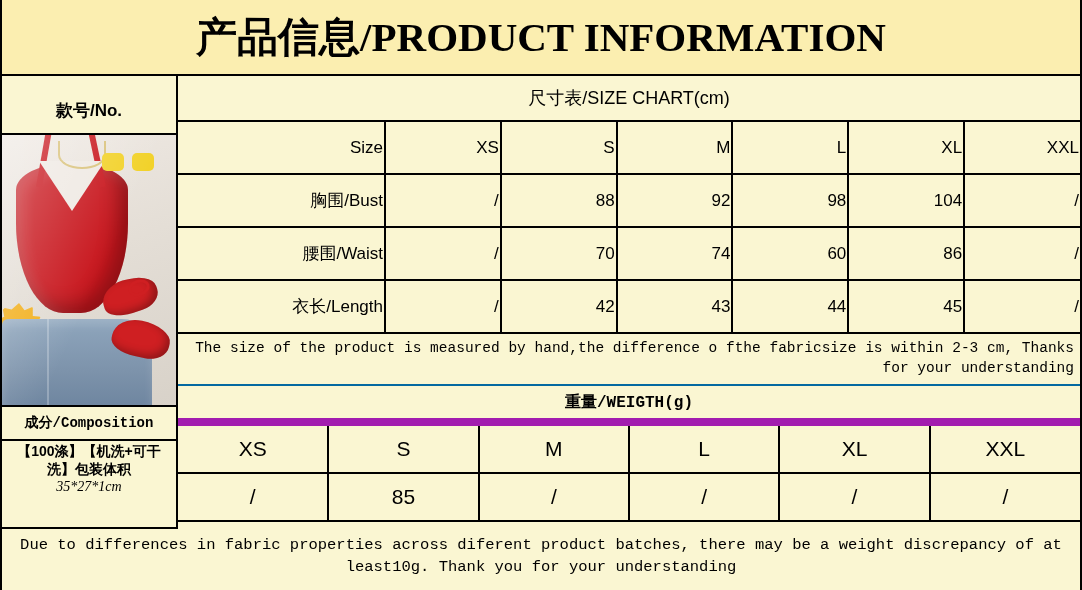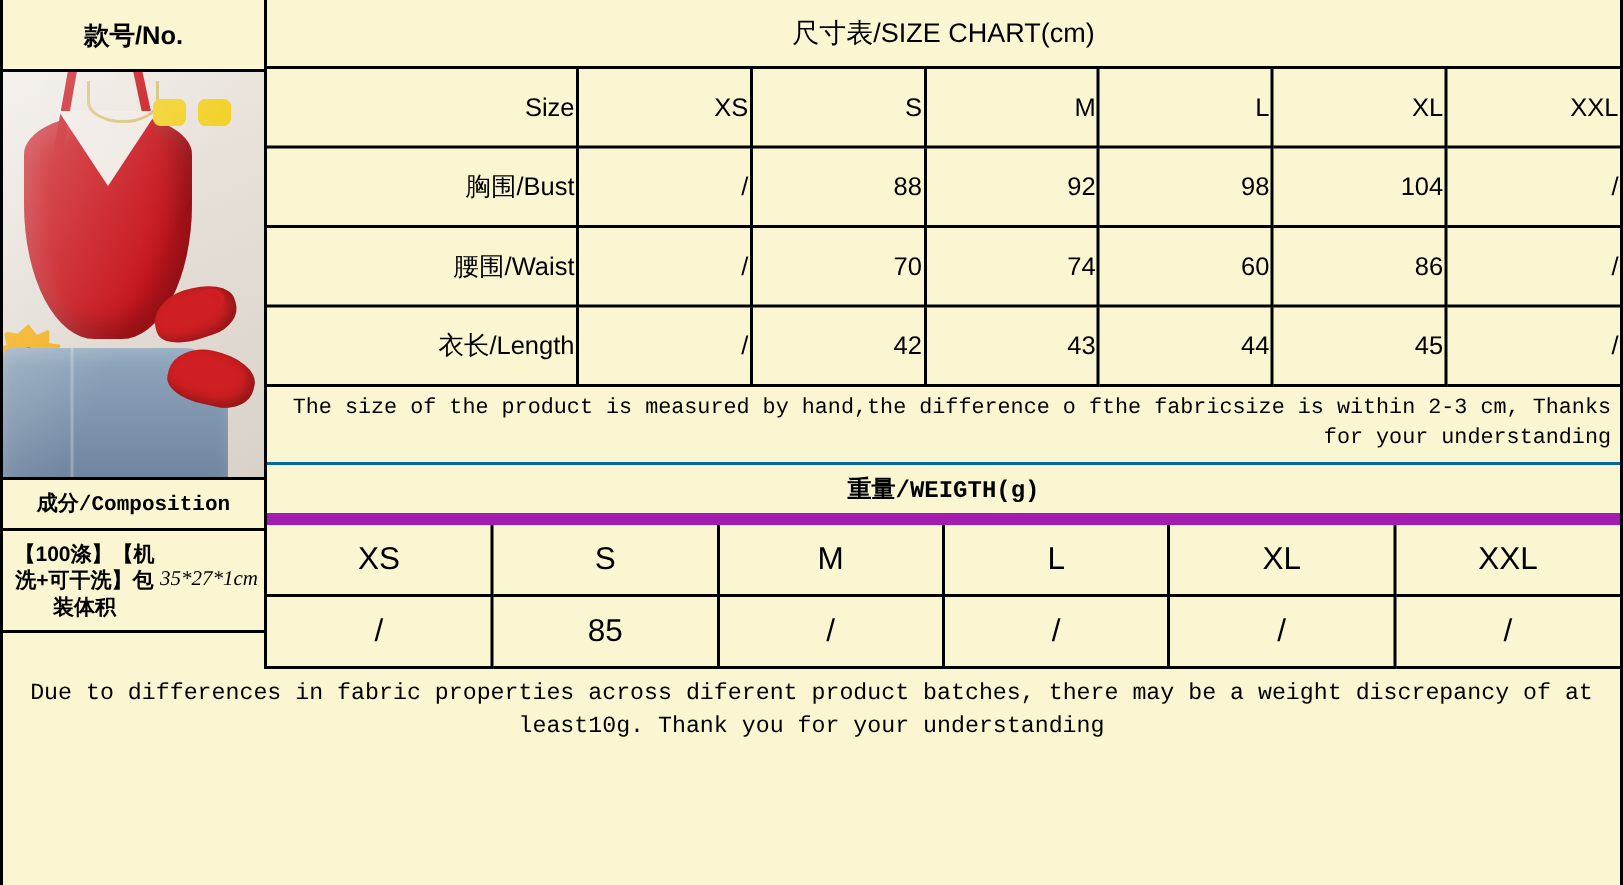--- a/index.html
+++ b/index.html
@@ -76,42 +76,44 @@
   }
   
   .no-cell {
     height: 46px;
     border-bottom: 2px solid #000;
     display: flex;
     align-items: center;
     justify-content: center;
     font-size: 17px;
     font-weight: bold;
+    margin-top: 11px;
   }
   .photo-cell {
     height: 270px;
     border-bottom: 2px solid #000;
     overflow: hidden;
     position: relative;
     background: #ded7cf;
   }
   .comp-head {
     height: 32px;
     border-bottom: 2px solid #000;
     display: flex;
     align-items: center;
     justify-content: center;
     font-family: "Liberation Mono", monospace;
     font-size: 14px;
     font-weight: bold;
   }
   .comp-body {
-    height: 68px;
-    border-bottom: 2px solid #000;
-    display: flex;
+    height: 88px;
+    border-bottom: 2px solid #000;
+    display: flex;
+    flex-direction: column;
     align-items: center;
     padding: 2px 4px;
     box-sizing: border-box;
     line-height: 1.25;
   }
   .comp-body .l1 {
     font-size: 14px;
     font-weight: bold;
     text-align: center;
   }
@@ -306,20 +308,23 @@
     left: 0; top: 0; right: 0; bottom: 0;
     background: linear-gradient(115deg, rgba(255,255,255,.35) 0%, rgba(255,255,255,0) 55%);
     pointer-events: none;
   }
 </style>
 </head>
 <body>
 
 <div class="page">
 
+  <div class="title-bar">
+    <div class="title">产品信息/PRODUCT INFORMATION</div>
+  </div>
 
   <div class="main">
 
     <div class="left-col">
       <div class="no-cell">款号/No.</div>
 
       <div class="photo-cell">
         <div class="photo">
           <div class="ph-cloth">
             <span class="ph-strap-l"></span>

